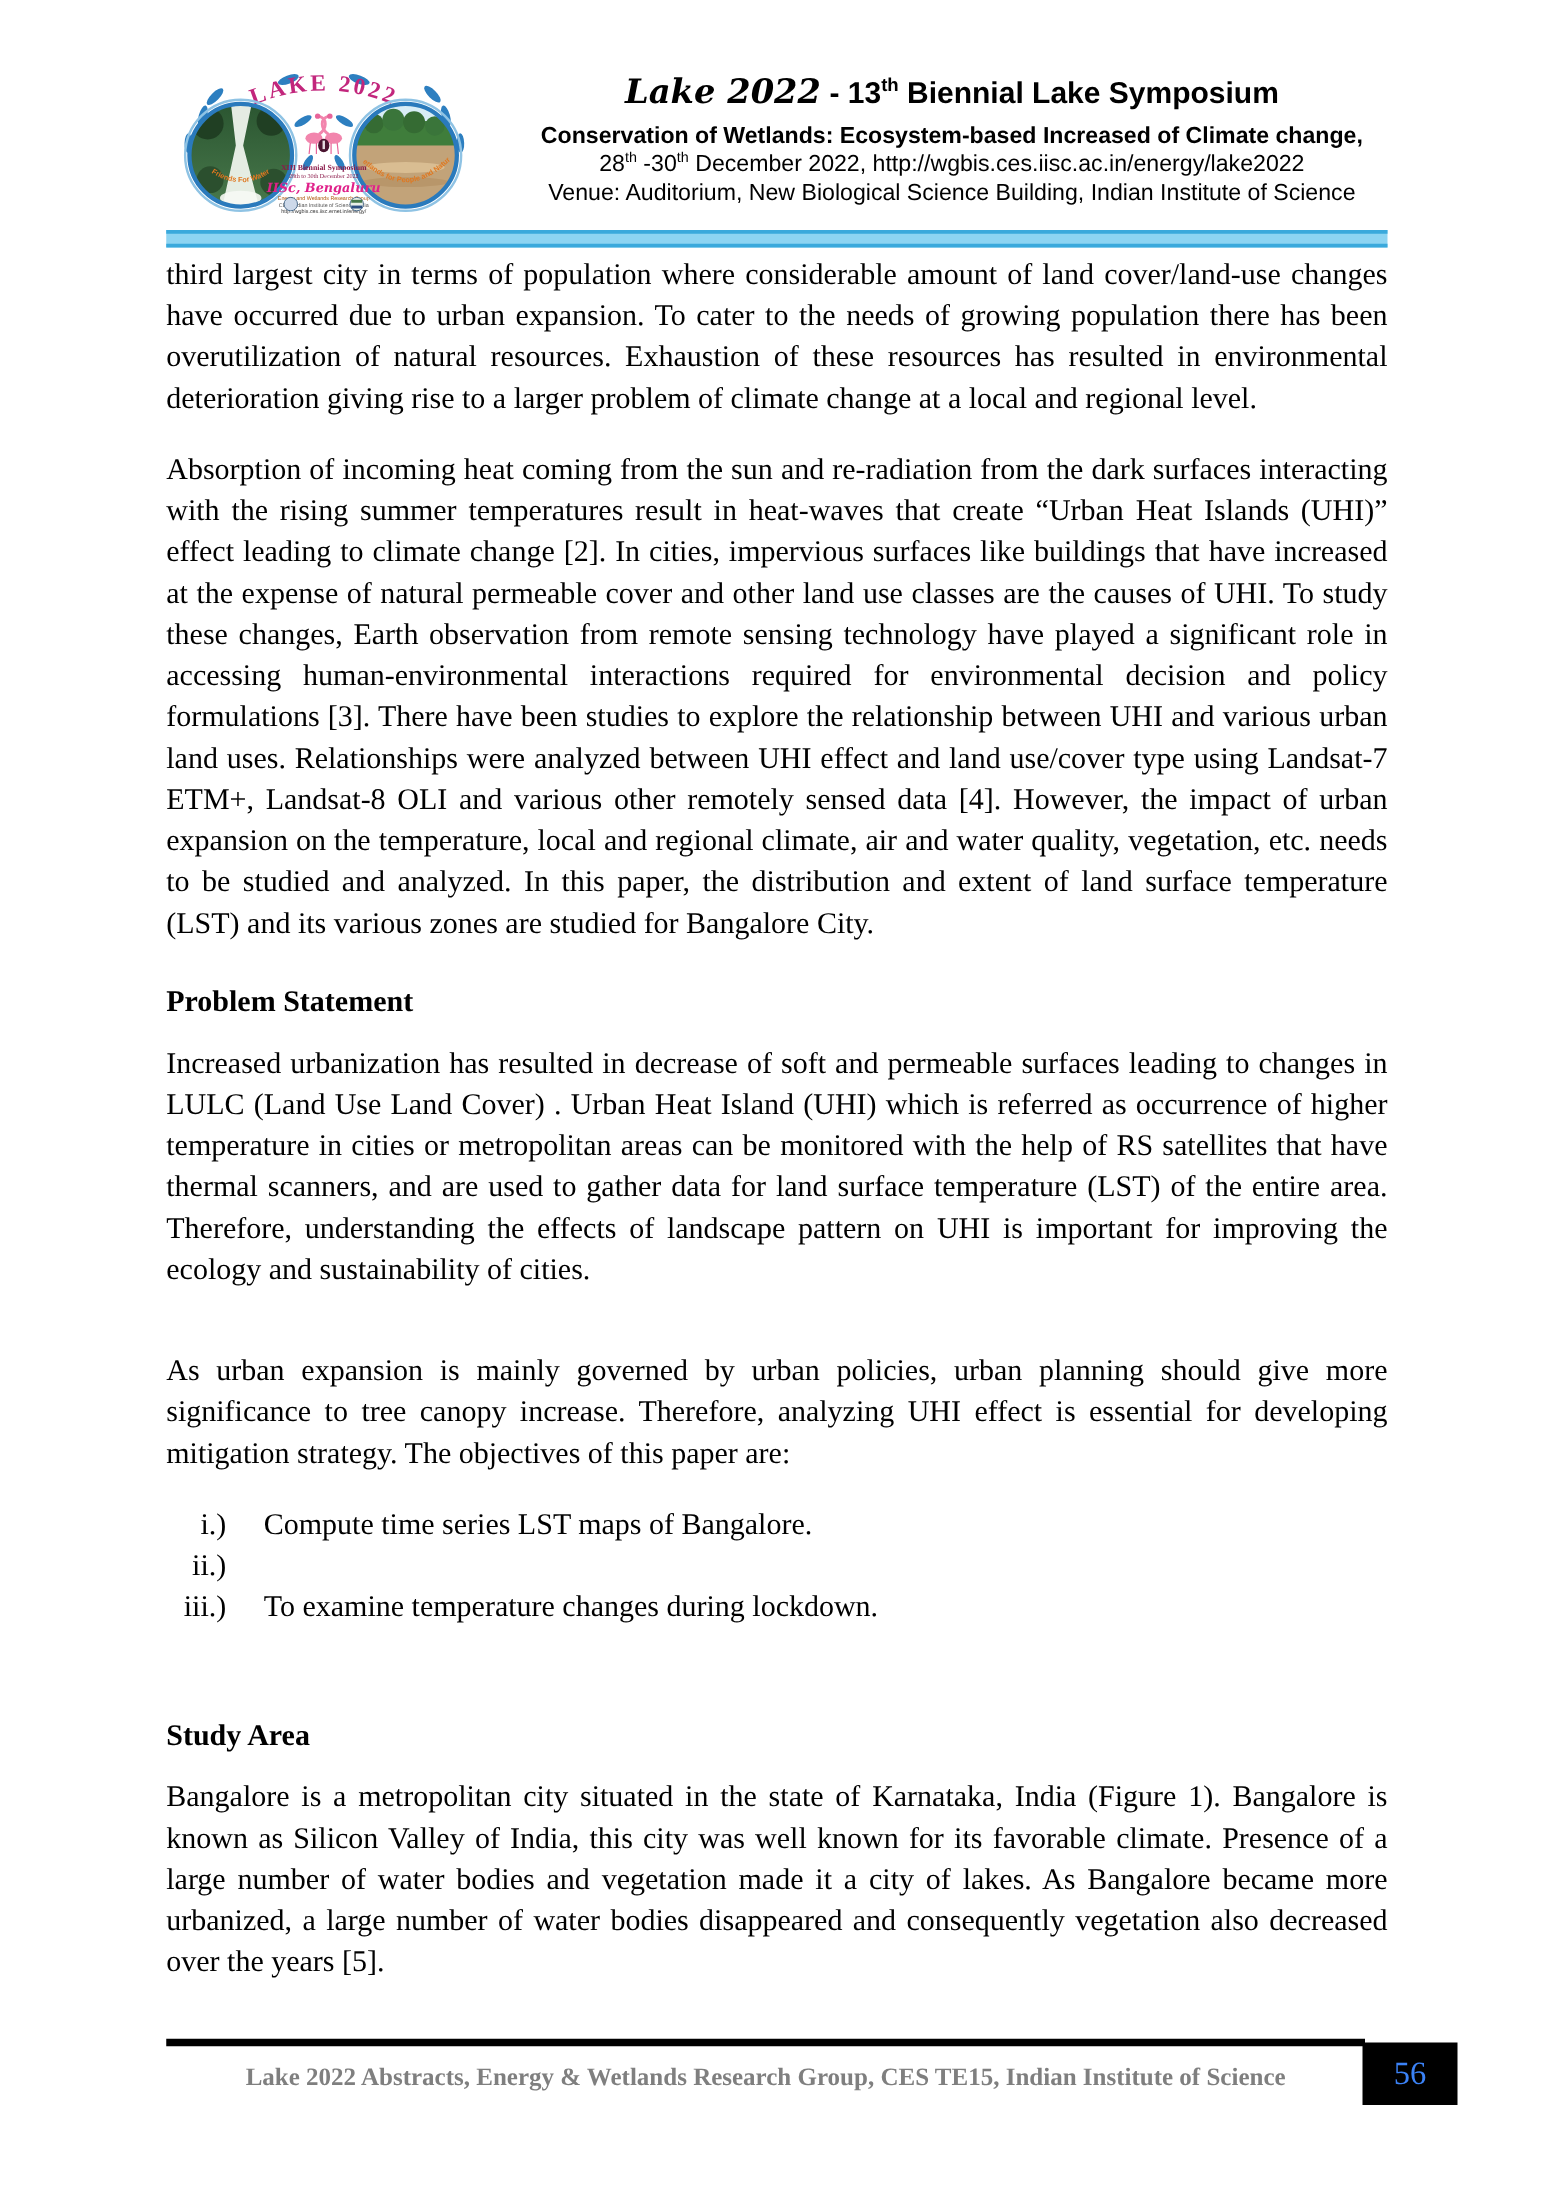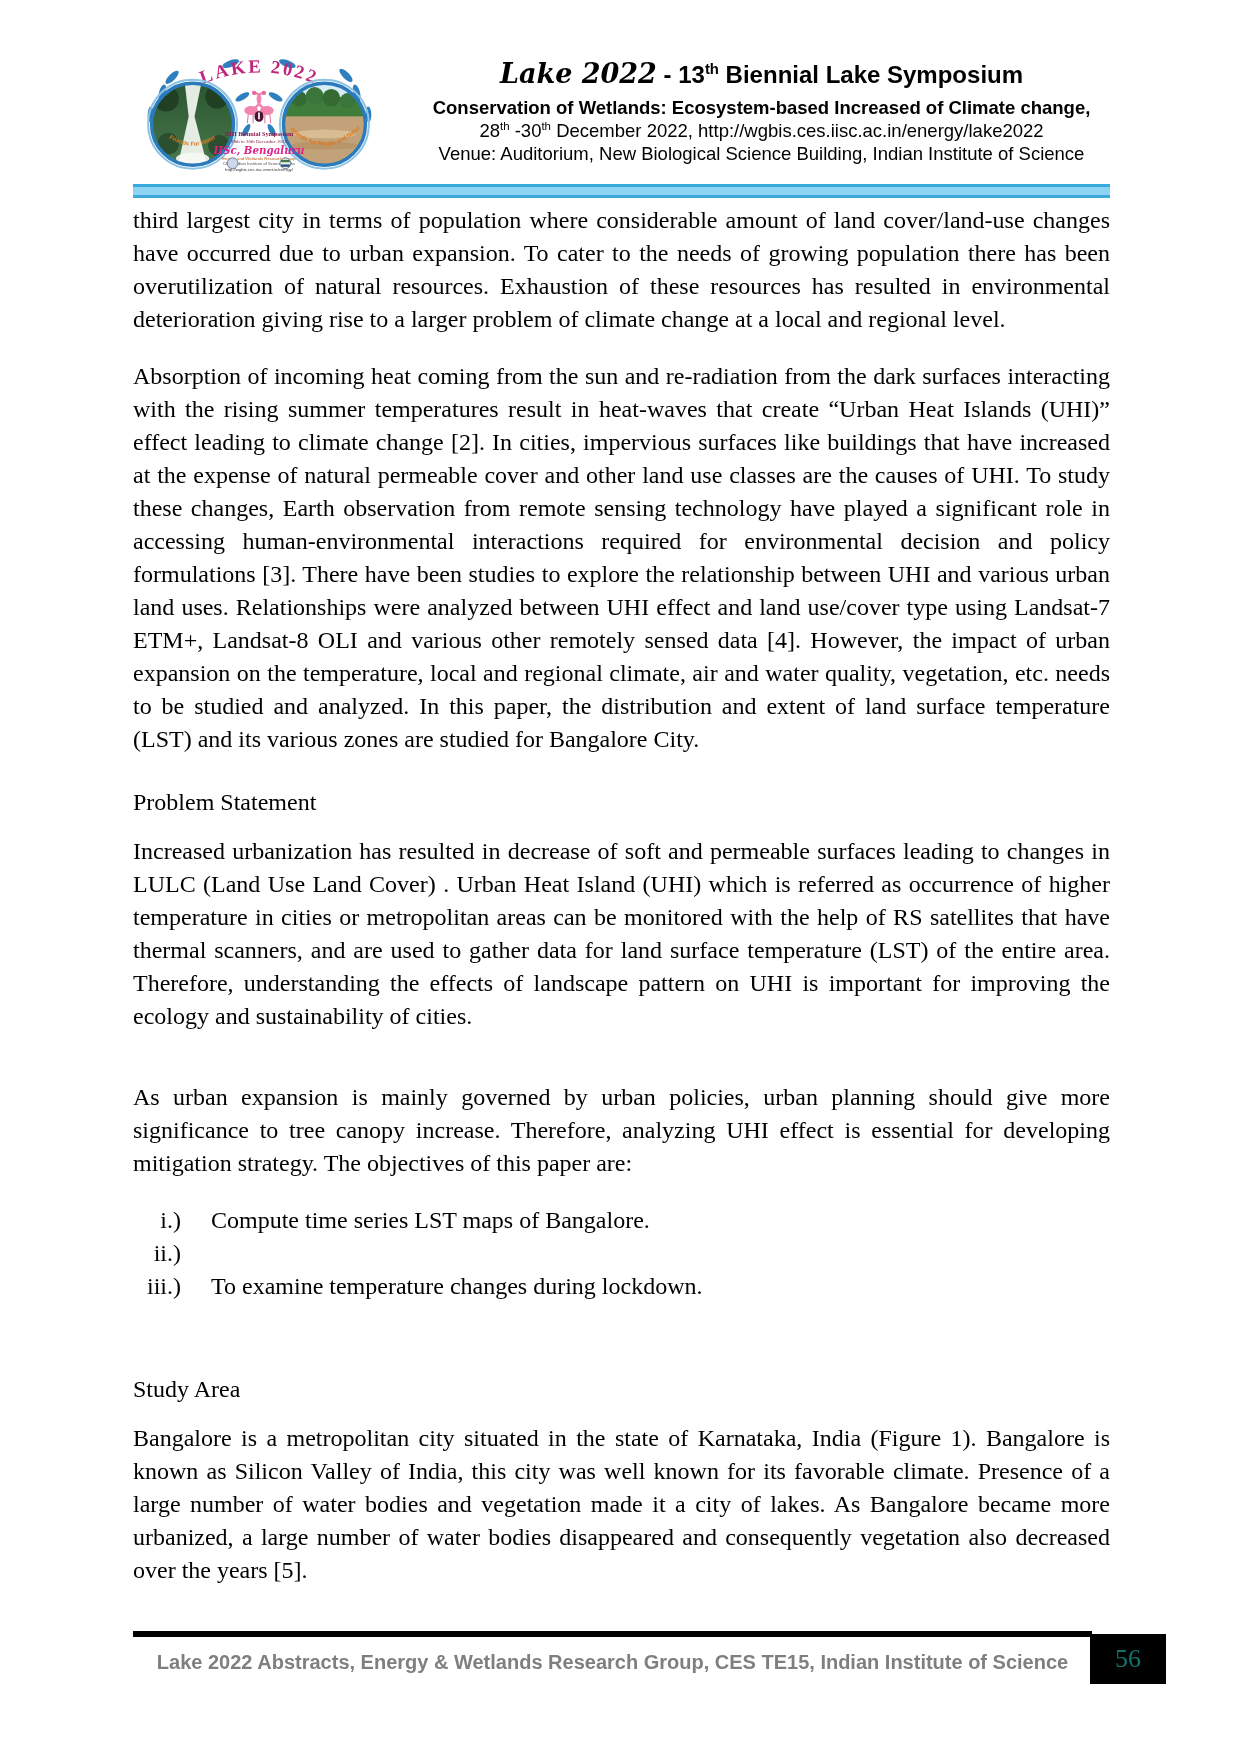--- a/index.html
+++ b/index.html
@@ -19,35 +19,35 @@
   sup { font-size: 0.62em; vertical-align: super; line-height: 0; text-align: right; }
 
   
   .divider { margin-top: 9px; height: 14px;
              border-top: 3px solid #3aa9dc; border-bottom: 3px solid #3aa9dc;
              background: #8dd4f2; }
 
   
   .main { margin-top: 6px; font-size: 24px; line-height: 33px; text-align: justify; }
   .main p { margin-bottom: 24px; }
-  .main h2 { font-size: 24px; font-weight: normal; margin: 30px 0 16px 0; text-align: left; }
+  .main h2 { font-size: 24px; font-weight: bold; margin: 30px 0 16px 0; text-align: left; }
   .spacer { height: 24px; }
 
   .obj-list { margin: 8px 0 16px 0; }
   .obj-row { display: flex; line-height: 33px; }
   .obj-num { width: 48px; text-align: right; flex-shrink: 0; }
   .obj-text { margin-left: 30px; }
 
   
   .footer { position: absolute; top: 1631px; left: 133px; width: 959px; }
   .footer-rule { height: 6px; background: #000; width: 100%; }
   .footer-text { margin-top: 14px; text-align: center; color: #7f7f7f; font-weight: bold;
-                 font-family: Liberation Sans, sans-serif; font-size: 20px; }
+                 font-family: Liberation Serif, serif; font-size: 20px; }
   .page-number-box { position: absolute; left: 957px; top: 3px; width: 76px; height: 50px;
-                     background: #000; color: #0f766e; display: flex; align-items: center; justify-content: center;
+                     background: #000; color: #3b82f6; display: flex; align-items: center; justify-content: center;
                      font-family: "Liberation Serif", serif; font-size: 26px; }
 </style>
 </head>
 <body>
 
 <div class="page">
 
   <div class="header">
 
     <div class="logo">

